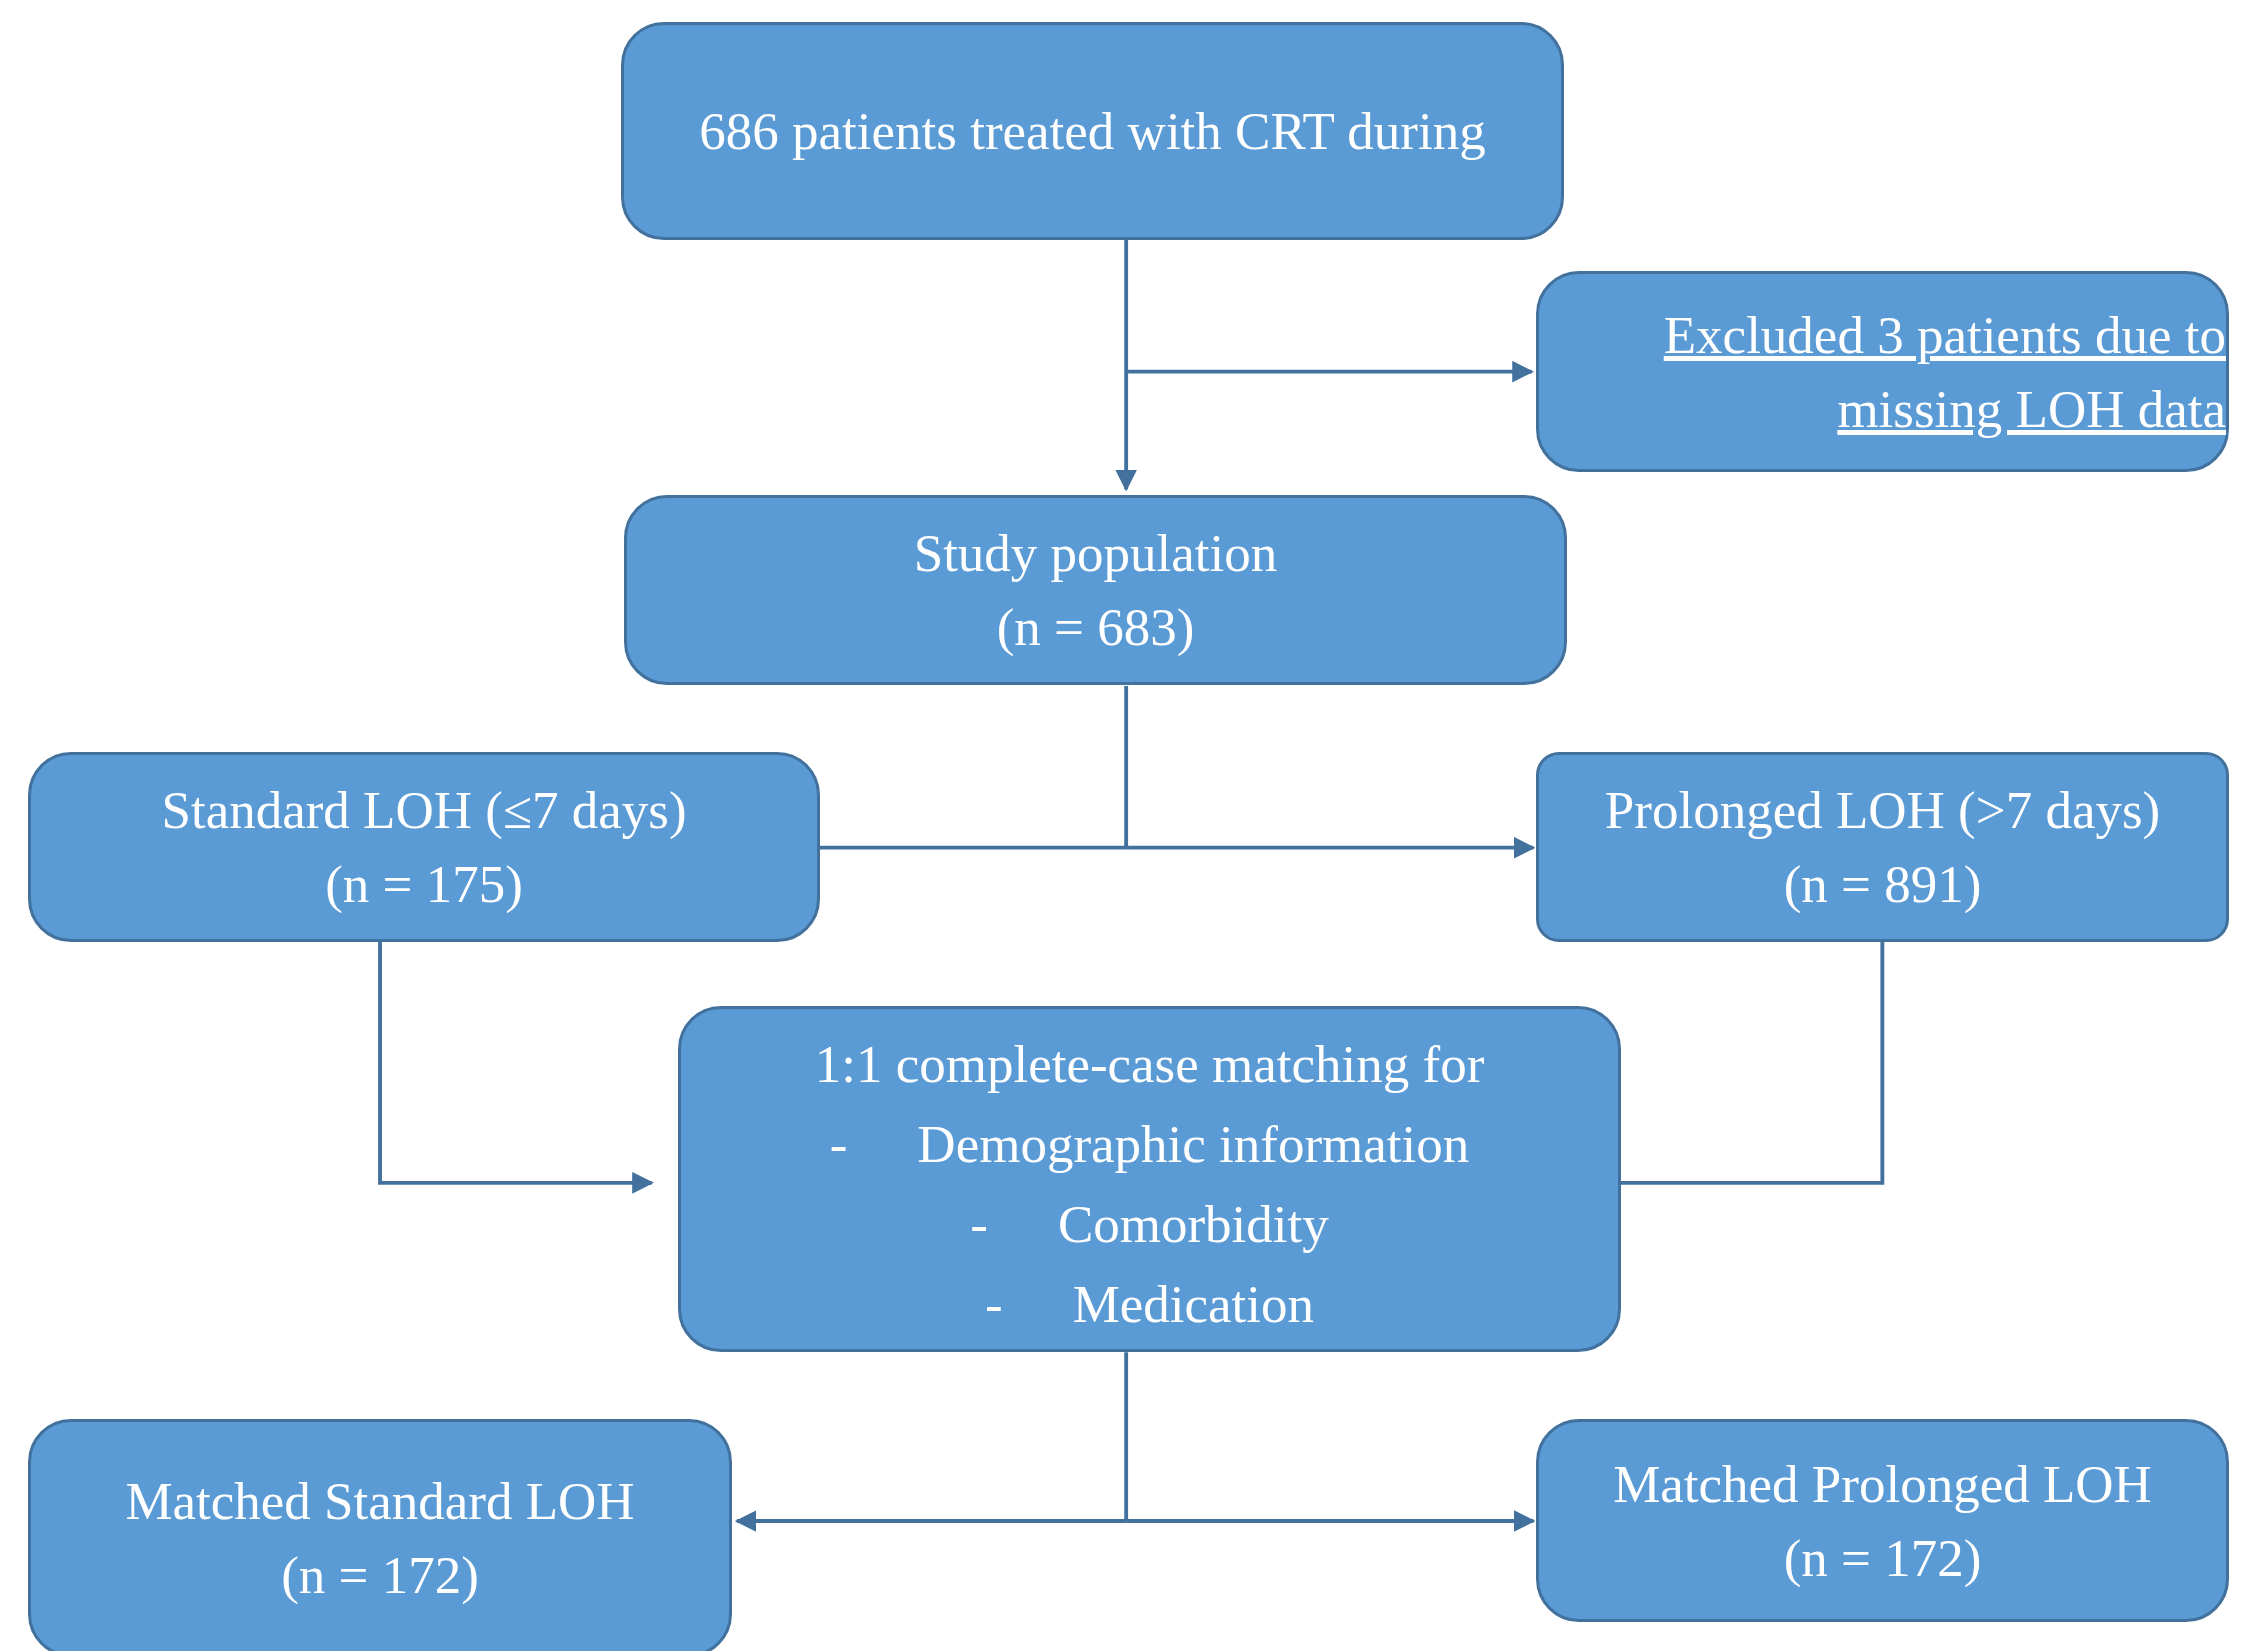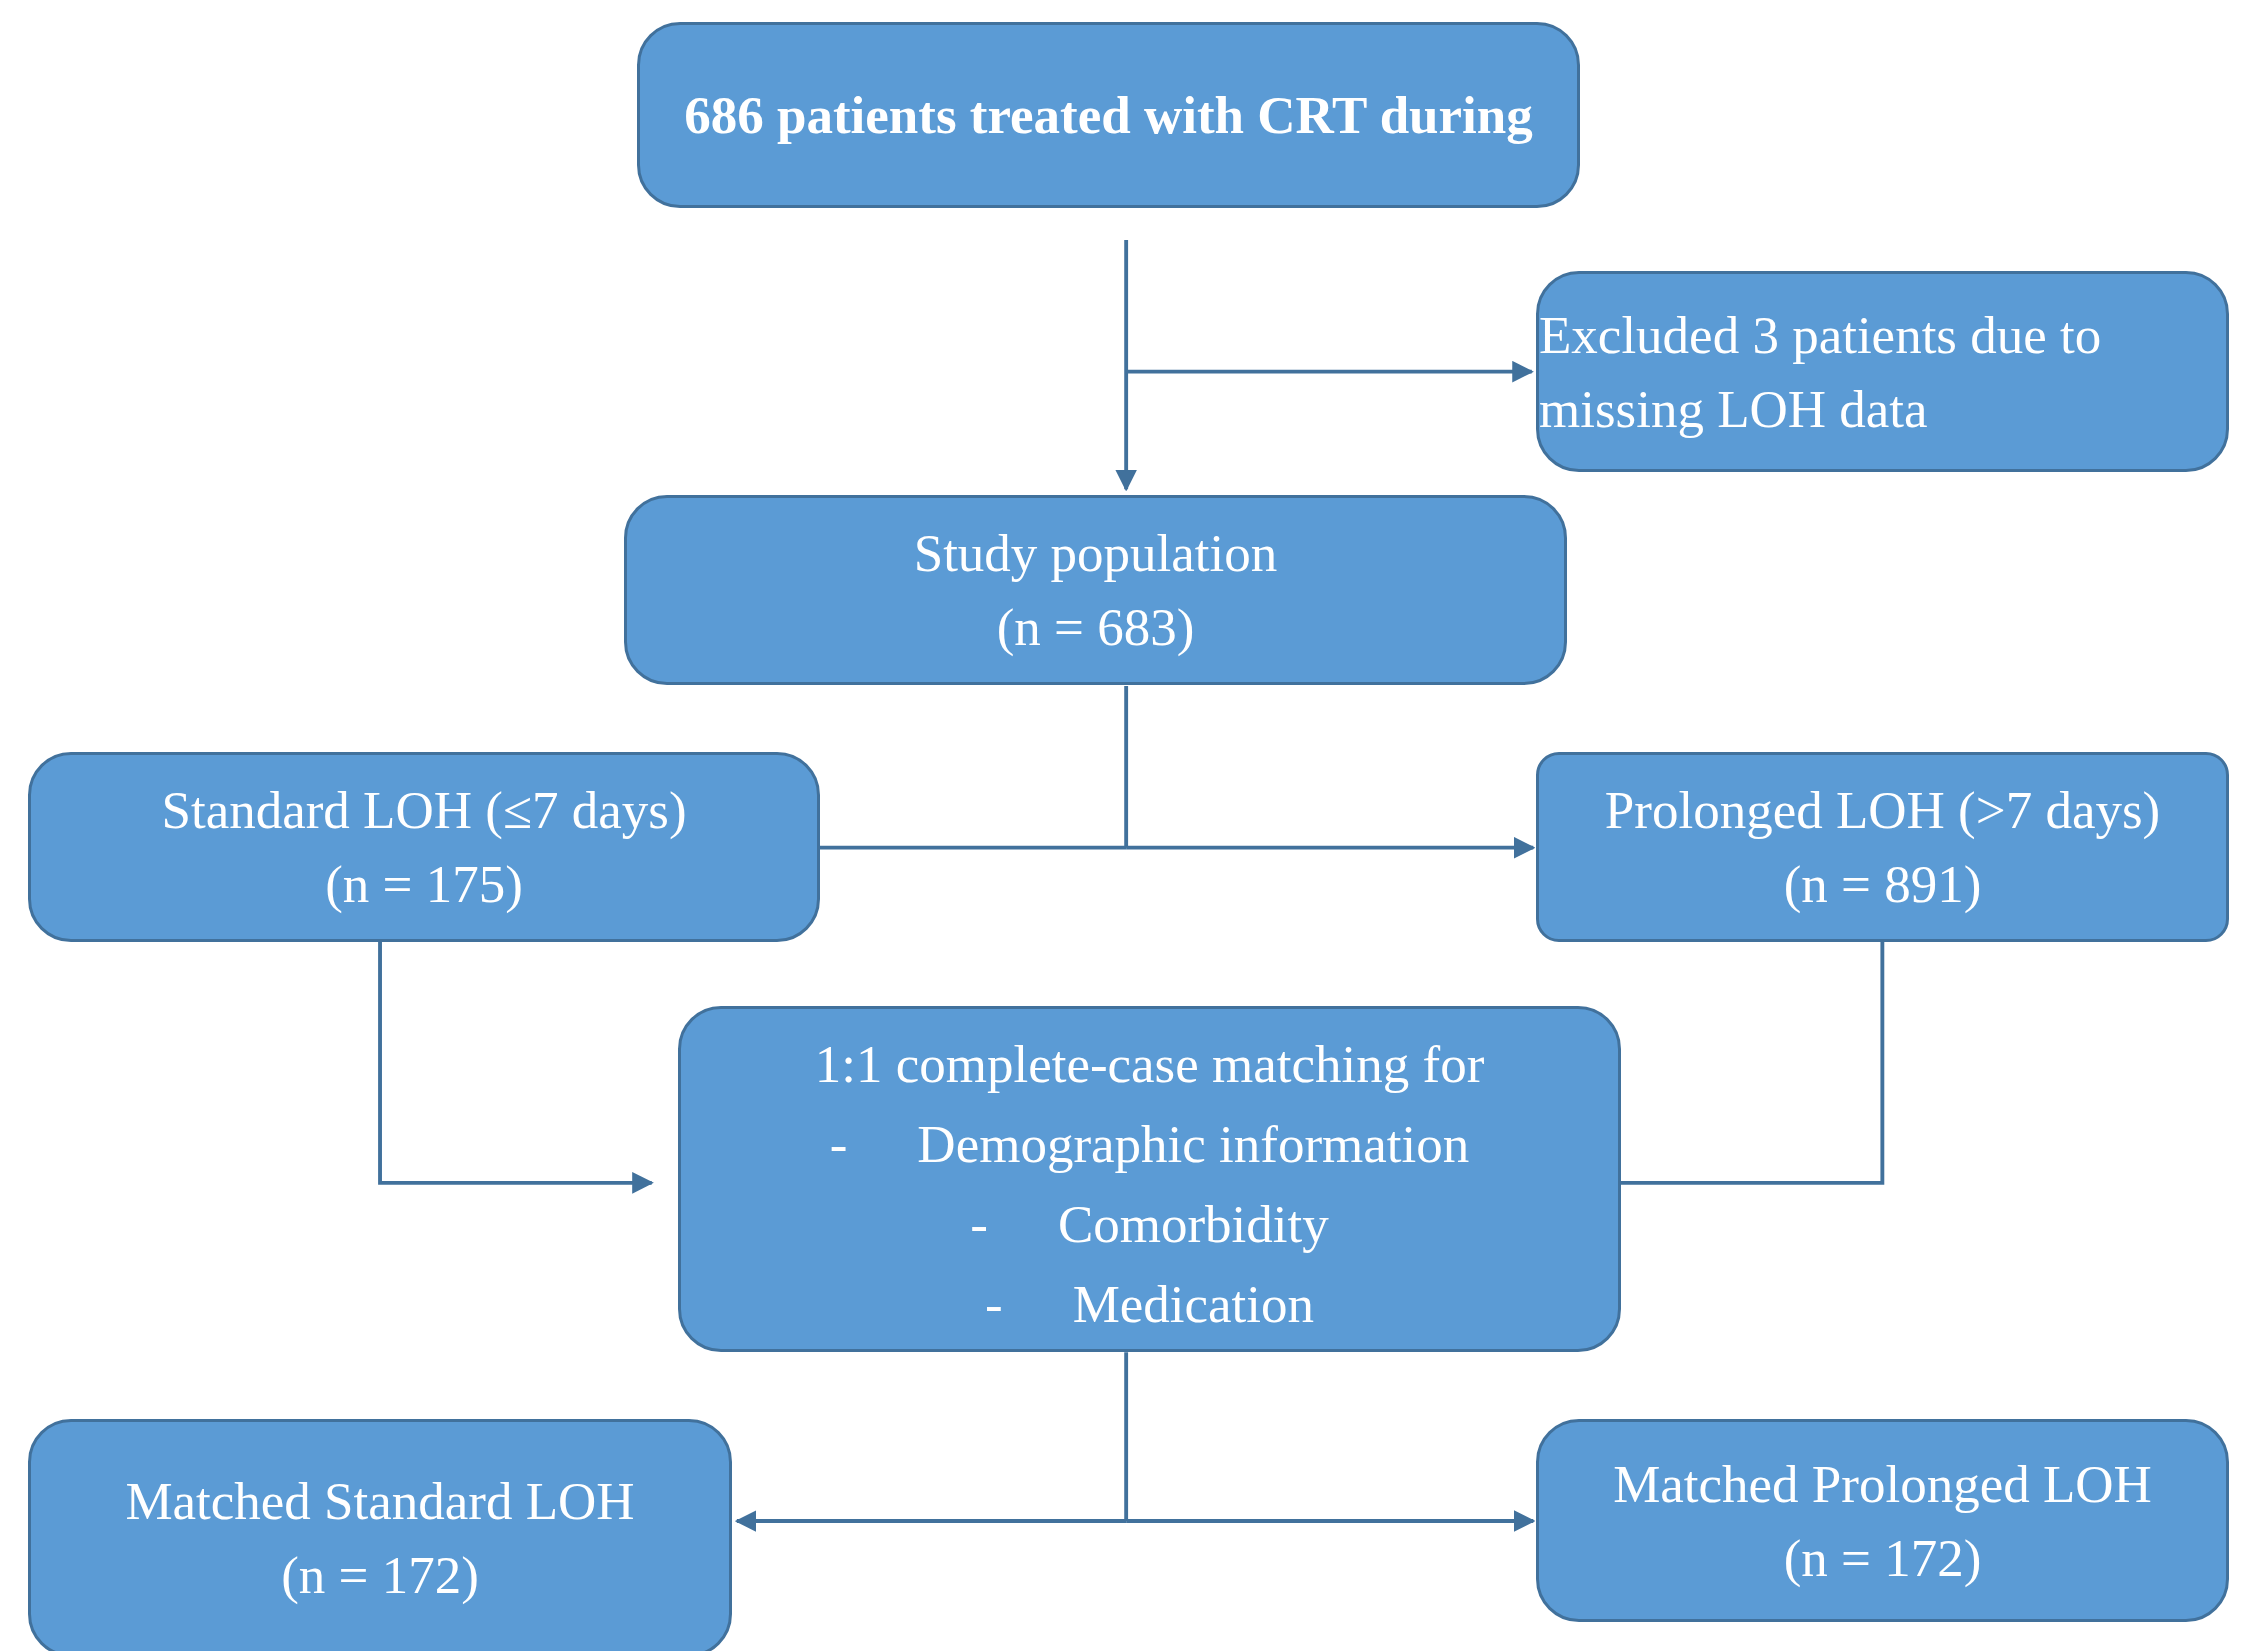--- a/index.html
+++ b/index.html
@@ -39,38 +39,39 @@
     font-size: 53px;
     line-height: 74px;
     display: flex;
     flex-direction: column;
     justify-content: center;
     align-items: center;
     text-align: center;
   }
   .box .line { white-space: nowrap; }
   .box.align-left {
-    align-items: flex-start;
+    align-items: flex-end;
     text-align: left;
+    text-decoration: underline;
   }
   .box.matching {
     line-height: 80px;
     padding-top: 10.8px;
   }
   .bullet-row {
     display: flex;
     flex-direction: row;
     justify-content: center;
     align-items: baseline;
     white-space: nowrap;
   }
   .bullet-text { margin-left: 70px; }
 
   
-  #box-initial          { left: 637px;  top: 21.7px;   width: 943px; height: 186px; font-weight: bold; }
+  #box-initial          { left: 621px;  top: 21.7px;   width: 943px; height: 218px; }
   #box-excluded         { left: 1536px; top: 271px;  width: 693px;  height: 201px; }
   #box-study            { left: 624px;  top: 495px;  width: 943px; height: 190px; }
   #box-standard-loh     { left: 28px;   top: 752px;  width: 792px;  height: 190px; }
   #box-prolonged-loh    { left: 1536px; top: 752px;  width: 693px;  height: 190px; border-radius: 23px; }
   #box-matching         { left: 655px;  top: 1006px; width: 943px; height: 346px; margin-left: 23px; }
   #box-matched-standard { left: 28px;   top: 1419px; width: 704px;  height: 238px; }
   #box-matched-prolonged{ left: 1536px; top: 1419px; width: 693px;  height: 203px; }
 </style>
 </head>
 <body>

